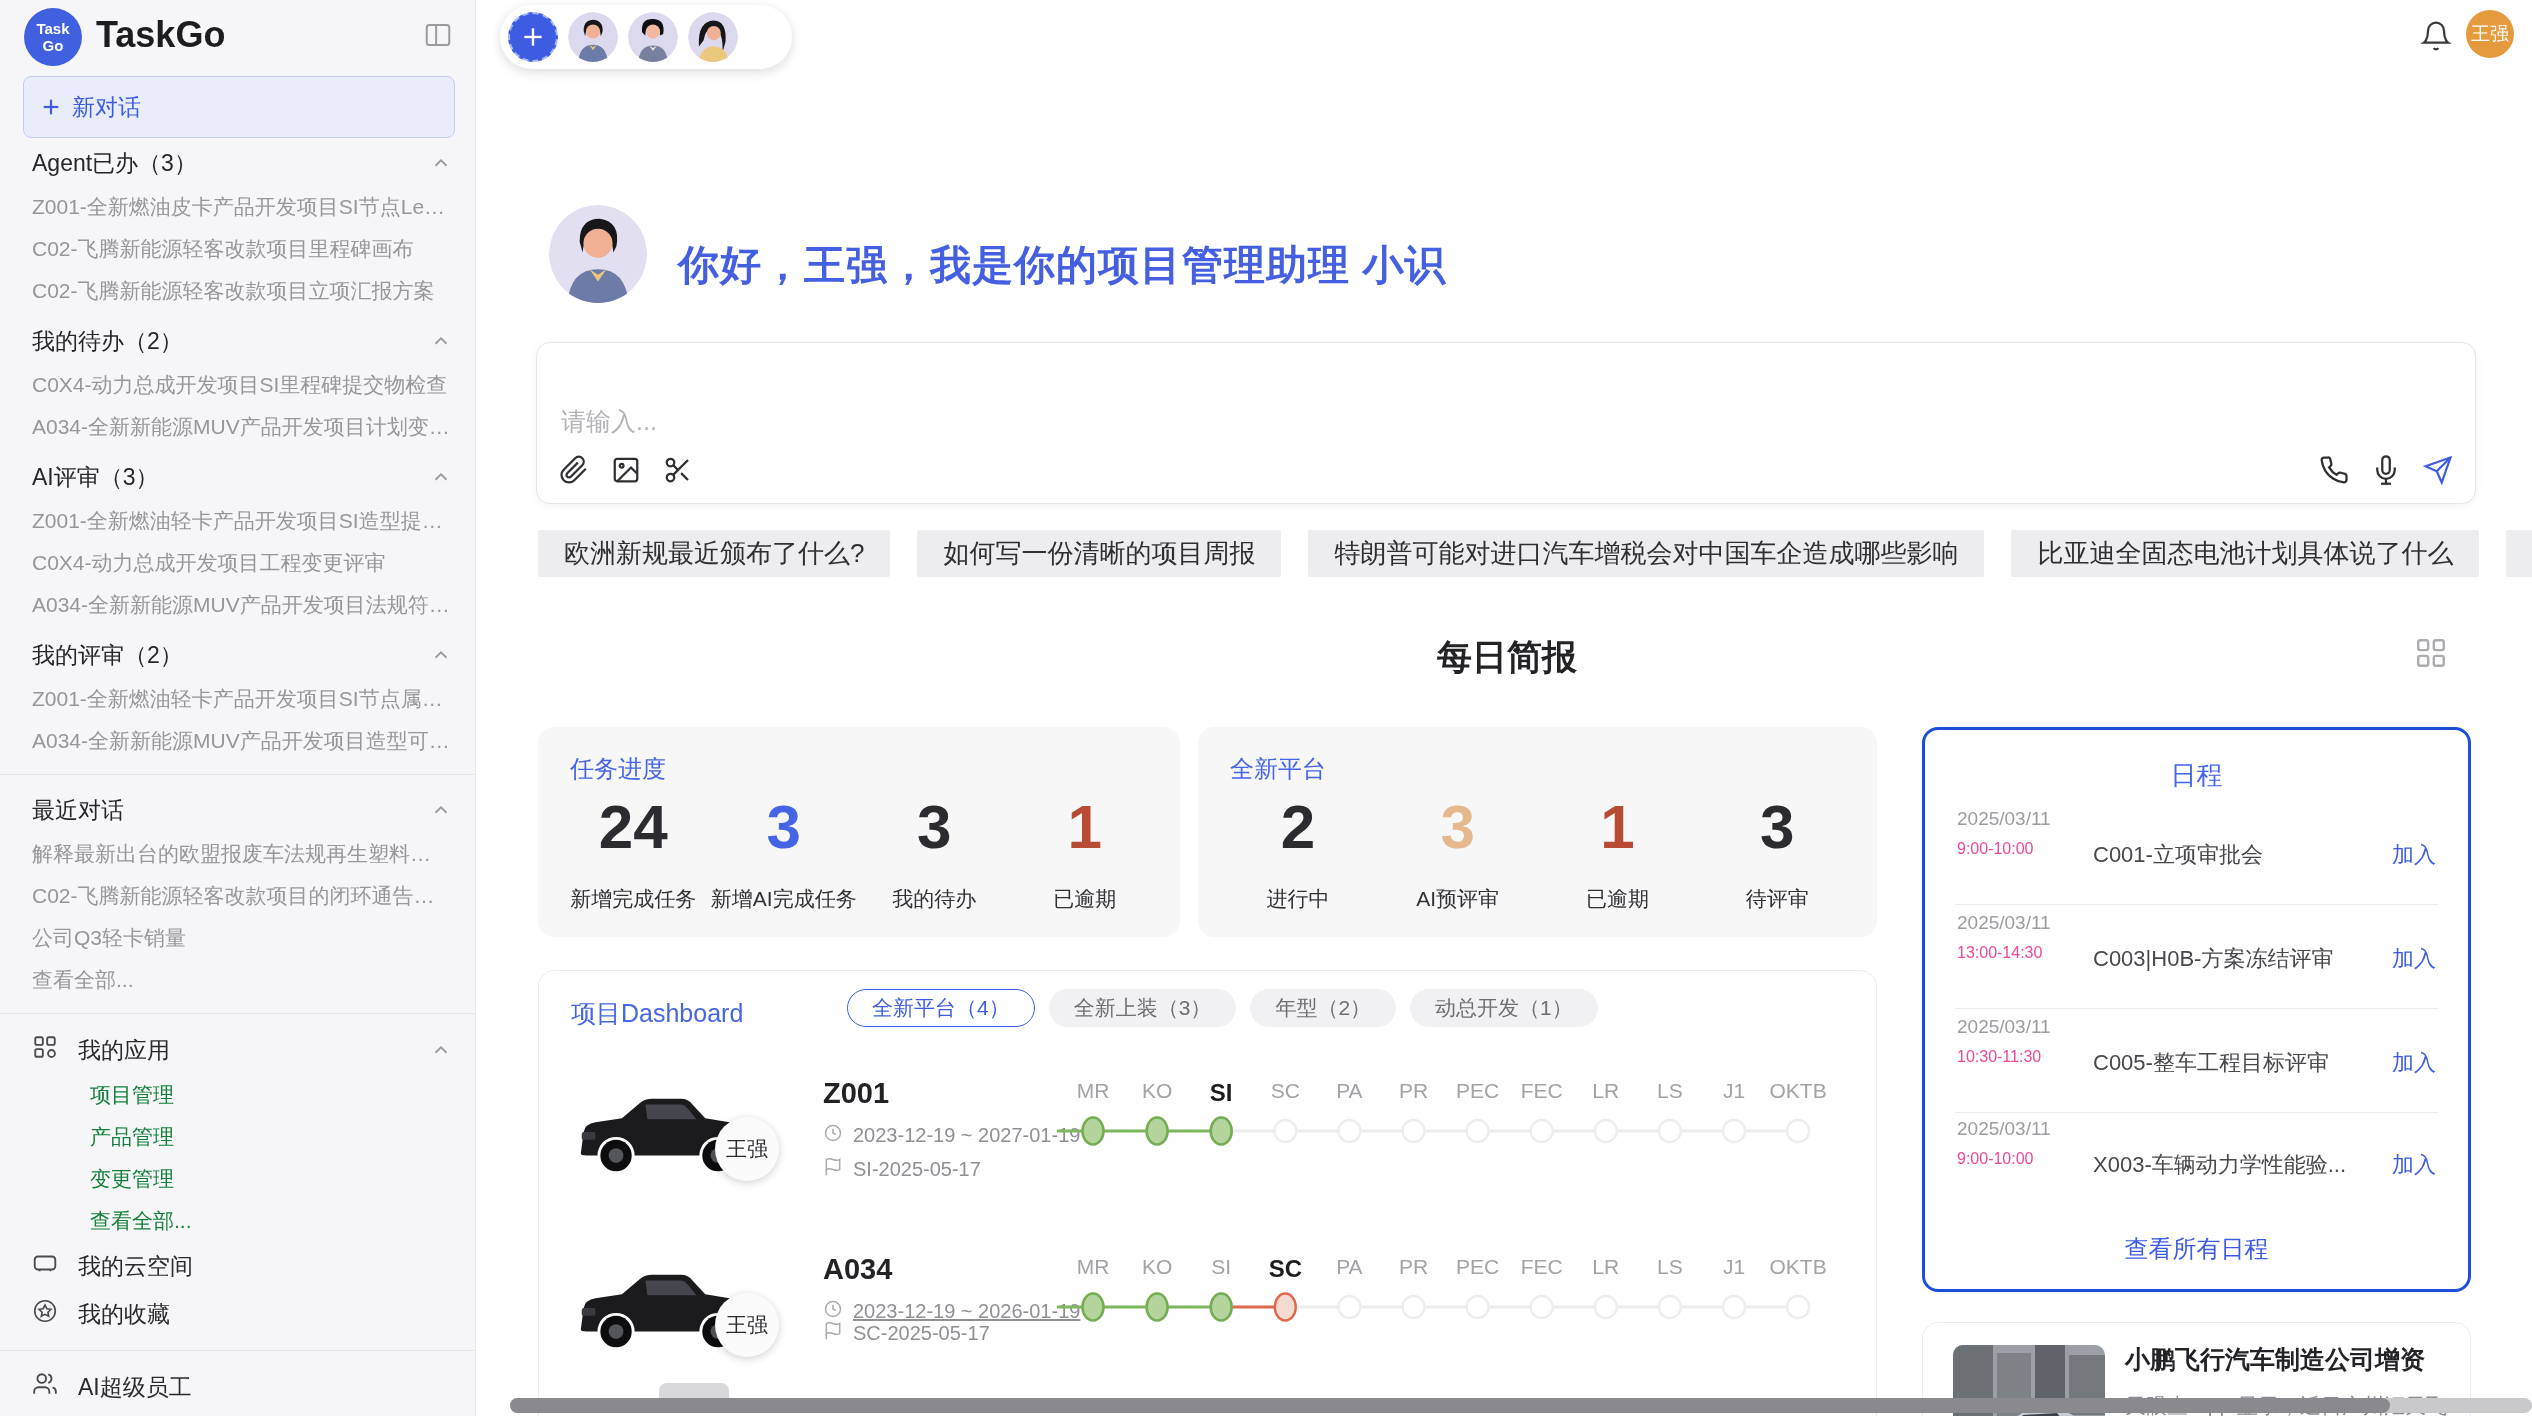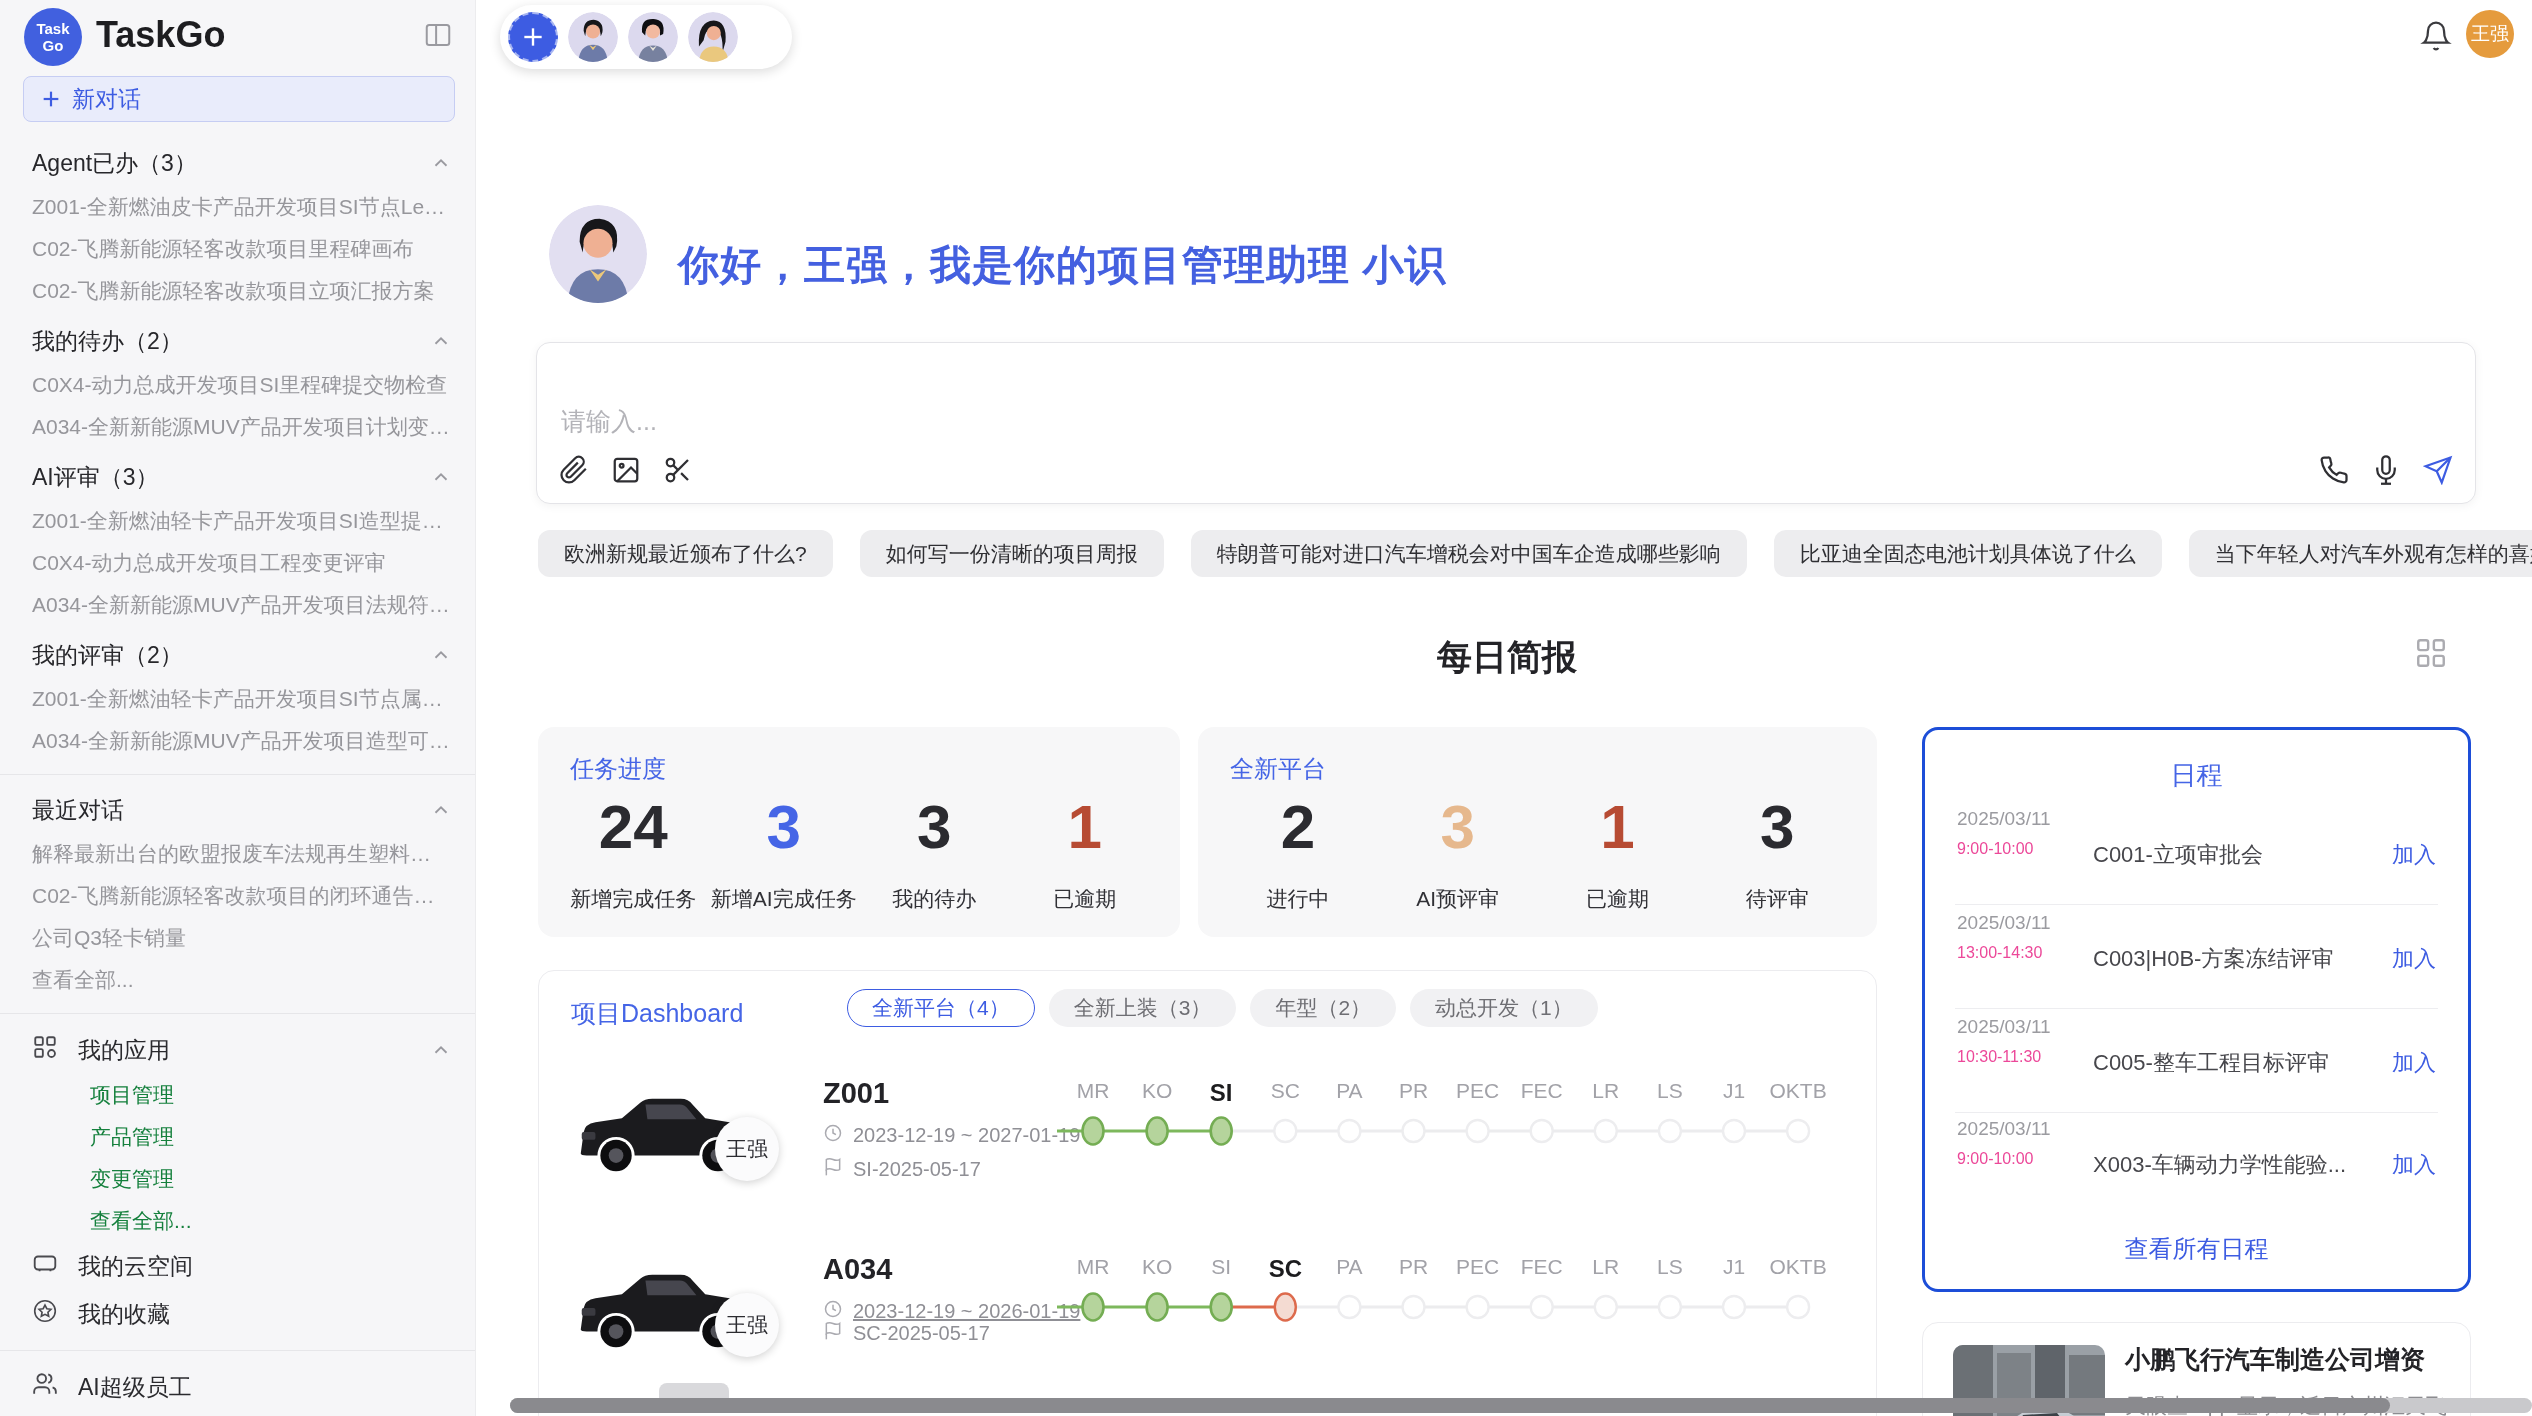--- a/index.html
+++ b/index.html
@@ -6,21 +6,21 @@
   html,body { width:2532px; height:1416px; }
   body { font-family:"Liberation Sans","DejaVu Sans",sans-serif; background:#fff; color:#2b2b30; overflow:hidden; }
   .app { position:relative; width:2532px; height:1416px; background:#fff; overflow:hidden; }
 
   
   .sidebar { position:absolute; left:0; top:0; width:476px; height:1416px; background:#f6f6f8; border-right:1px solid #ececee; overflow:hidden; }
   .sb-header { position:relative; height:72px; }
   .logo-circle { position:absolute; left:24px; top:8px; width:58px; height:58px; border-radius:50%; background:#4160df; color:#fff; display:flex; flex-direction:column; align-items:center; justify-content:center; font-size:15px; line-height:17px; font-weight:bold; }
   .app-title { position:absolute; left:96px; top:14px; font-size:36px; font-weight:bold; color:#1d1d20; }
   .collapse-btn { position:absolute; right:22px; top:20px; width:30px; height:30px; cursor:pointer; }
-  .new-chat { position:absolute; left:23px; top:76px; width:432px; height:46px; background:#e9ecfb; border:1px solid #c6cdf3; border-radius:8px; color:#3d5ce2; font-size:23px; display:flex; align-items:center; padding-left:16px; gap:10px; cursor:pointer; }
+  .new-chat { position:absolute; left:23px; top:76px; width:432px; height:62px; background:#e9ecfb; border:1px solid #c6cdf3; border-radius:8px; color:#3d5ce2; font-size:23px; display:flex; align-items:center; padding-left:16px; gap:10px; cursor:pointer; }
   .sb-scroll { position:absolute; left:0; top:134px; width:476px; bottom:0; overflow:hidden; }
   .sb-section-header { display:flex; align-items:center; justify-content:space-between; padding:0 24px 0 32px; height:46px; margin-top:6px; font-size:23px; color:#27272b; }
   .sb-item { height:42px; line-height:42px; padding:0 26px 0 32px; font-size:21px; color:#96969b; white-space:nowrap; overflow:hidden; text-overflow:ellipsis; cursor:pointer; }
   .sb-divider { height:1px; background:#e6e6e9; margin:12px 0; }
   .sb-menu-row { display:flex; align-items:center; gap:20px; height:48px; padding:0 24px 0 32px; font-size:23px; color:#2a2a2e; cursor:pointer; }
   .sb-menu-row svg { flex:0 0 auto; }
   .sb-sub-item { height:42px; line-height:42px; padding-left:90px; font-size:21px; color:#15803d; cursor:pointer; }
   .chev { width:22px; height:22px; stroke:#9a9aa0; fill:none; stroke-width:2; }
 
   
@@ -36,21 +36,21 @@
 
   
   .input-card { position:absolute; left:536px; top:342px; width:1940px; height:162px; background:#fff; border:1px solid #e4e4e8; border-radius:14px; box-shadow:0 2px 10px rgba(0,0,0,.05); }
   .input-ph { position:absolute; left:24px; top:62px; font-size:25px; color:#b3b3b8; }
   .input-icons-left { position:absolute; left:22px; bottom:18px; display:flex; gap:22px; }
   .input-icons-right { position:absolute; right:22px; bottom:18px; display:flex; gap:22px; align-items:center; }
   .in-icon { width:30px; height:30px; cursor:pointer; }
 
   
   .chips-row { position:absolute; left:538px; top:530px; width:1940px; display:flex; gap:27px; }
-  .chip { height:47px; background:#ededef; border-radius:12px; display:flex; align-items:center; padding:0 26px; font-size:21px; color:#2f2f33; white-space:nowrap; cursor:pointer; }
+  .chip { height:47px; background:#ededef; border-radius:2px; display:flex; align-items:center; padding:0 26px; font-size:26px; color:#2f2f33; white-space:nowrap; cursor:pointer; }
 
   
   .briefing-title { position:absolute; left:538px; top:634px; width:1938px; text-align:center; font-size:35px; font-weight:bold; color:#232327; }
   .brief-grid-icon { position:absolute; left:2414px; top:636px; width:34px; height:34px; cursor:pointer; }
   .stat-card { position:absolute; top:727px; height:210px; background:#f7f7f8; border-radius:16px; }
   .stat-card.c1 { left:538px; width:642px; }
   .stat-card.c2 { left:1198px; width:679px; }
   .stat-title { position:absolute; left:32px; top:26px; font-size:24px; color:#4565e6; }
   .stat-cols { position:absolute; left:20px; right:20px; top:62px; bottom:14px; display:flex; }
   .stat-col { flex:1; display:flex; flex-direction:column; align-items:center; justify-content:space-between; padding:6px 0 10px; }

